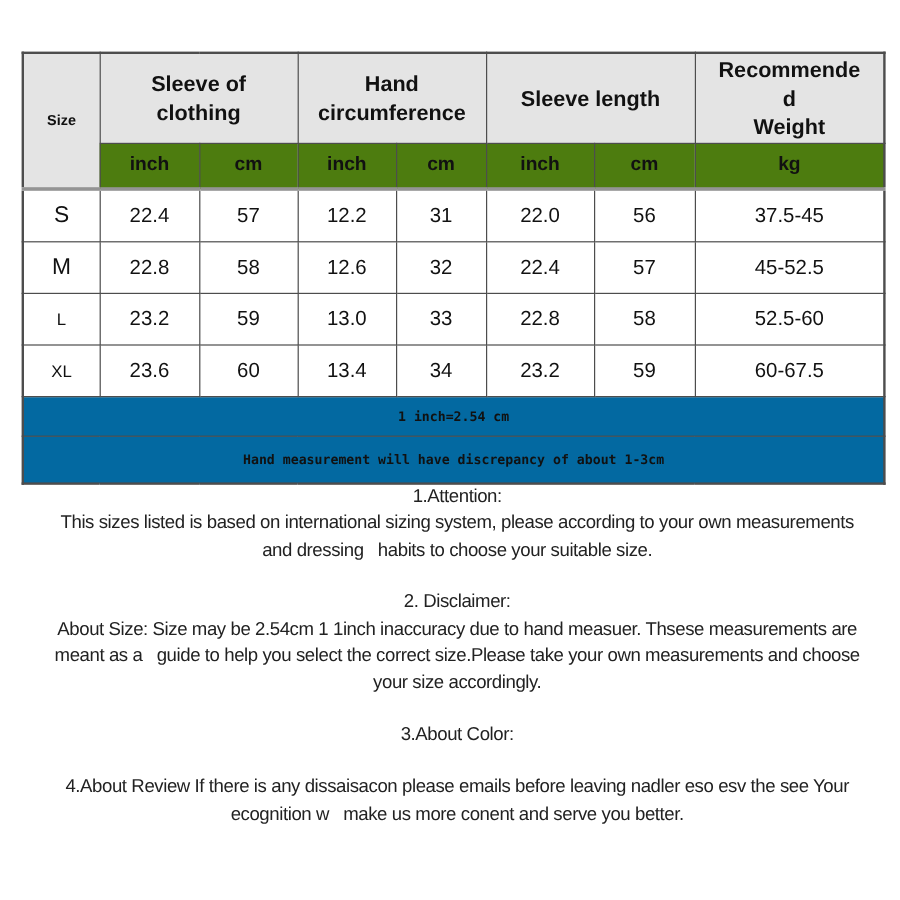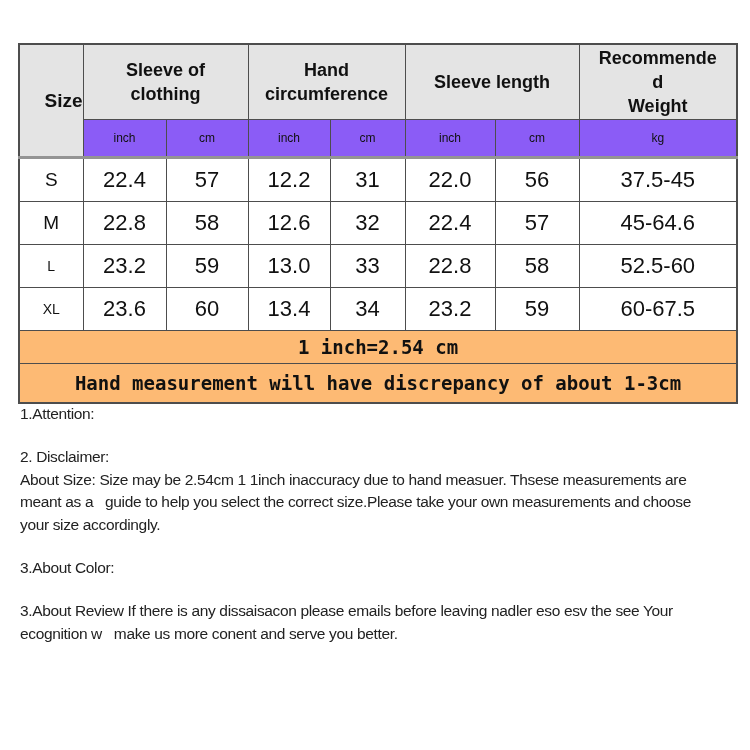--- a/index.html
+++ b/index.html
@@ -26,50 +26,50 @@
     color: #111111;
   }
   tr.group-header th {
     background: #e4e4e4;
     font-size: 18px;
     font-weight: bold;
     white-space: pre-line;
     height: 74px;
     line-height: 1.35;
   }
-  tr.group-header th.size-head { font-size: 19px; text-align: right; }
+  tr.group-header th.size-head { font-size: 12px; }
   tr.sub-header th {
-    background: #8b5cf6;
-    font-weight: normal;
-    font-size: 12px;
+    background: #4d7c0f;
+    font-weight: bold;
+    font-size: 16px;
     height: 36px;
   }
-  tr.data-row td { height: 42px; font-size: 22px; background: #ffffff; }
+  tr.data-row td { height: 42px; font-size: 17px; background: #ffffff; }
   tr.data-row td.sz-lg { font-size: 19px; }
   tr.data-row td.sz-sm { font-size: 14px; }
   tr.sep td { border-top: 3px solid #949494; }
   tr.note-row td, tr.note-row-2 td {
     font-family: "DejaVu Sans Mono", monospace;
     font-weight: bold;
-    font-size: 19px;
-    background: #fdba74;
+    font-size: 11px;
+    background: #0369a1;
   }
   tr.note-row td { height: 32px; }
   tr.note-row-2 td { height: 38px; text-align: center; }
 
   .notes-text {
     position: absolute;
     left: 20px; top: 403px;
     width: 722px;
     font-size: 15.5px;
     letter-spacing: -0.35px;
     line-height: 22.4px;
     color: #222222;
   }
-  .notes-text .section { margin: 0 0 21px 0; }
+  .notes-text .section { margin: 0 0 21px 0; text-align: center; }
   .notes-text .sec-heading, .notes-text .sec-body {
     white-space: pre-wrap;
     margin: 0;
   }
 </style>
 </head>
 <body>
 
 <div class="page">
 
@@ -117,21 +117,21 @@
         <td>37.5-45</td>
       </tr>
       <tr class="data-row">
         <td class="sz-lg">M</td>
         <td>22.8</td>
         <td>58</td>
         <td>12.6</td>
         <td>32</td>
         <td>22.4</td>
         <td>57</td>
-        <td>45-64.6</td>
+        <td>45-52.5</td>
       </tr>
       <tr class="data-row">
         <td class="sz-sm">L</td>
         <td>23.2</td>
         <td>59</td>
         <td>13.0</td>
         <td>33</td>
         <td>22.8</td>
         <td>58</td>
         <td>52.5-60</td>
@@ -152,29 +152,31 @@
       </tr>
       <tr class="note-row-2">
         <td colspan="8">Hand measurement will have discrepancy of about 1-3cm</td>
       </tr>
     </tbody>
   </table>
 
   <div class="notes-text">
     <div class="section">
       <p class="sec-heading">1.Attention:</p>
+      <p class="sec-body">This sizes listed is based on international sizing system, please according to your own measurements
+and dressing   habits to choose your suitable size.</p>
     </div>
     <div class="section">
       <p class="sec-heading">2. Disclaimer:</p>
       <p class="sec-body">About Size: Size may be 2.54cm 1 1inch inaccuracy due to hand measuer. Thsese measurements are
 meant as a   guide to help you select the correct size.Please take your own measurements and choose
 your size accordingly.</p>
     </div>
     <div class="section">
       <p class="sec-heading">3.About Color:</p>
     </div>
     <div class="section">
-      <p class="sec-body">3.About Review If there is any dissaisacon please emails before leaving nadler eso esv the see Your
+      <p class="sec-body">4.About Review If there is any dissaisacon please emails before leaving nadler eso esv the see Your
 ecognition w   make us more conent and serve you better.</p>
     </div>
   </div>
 
 </div>
 
 </body></html>

